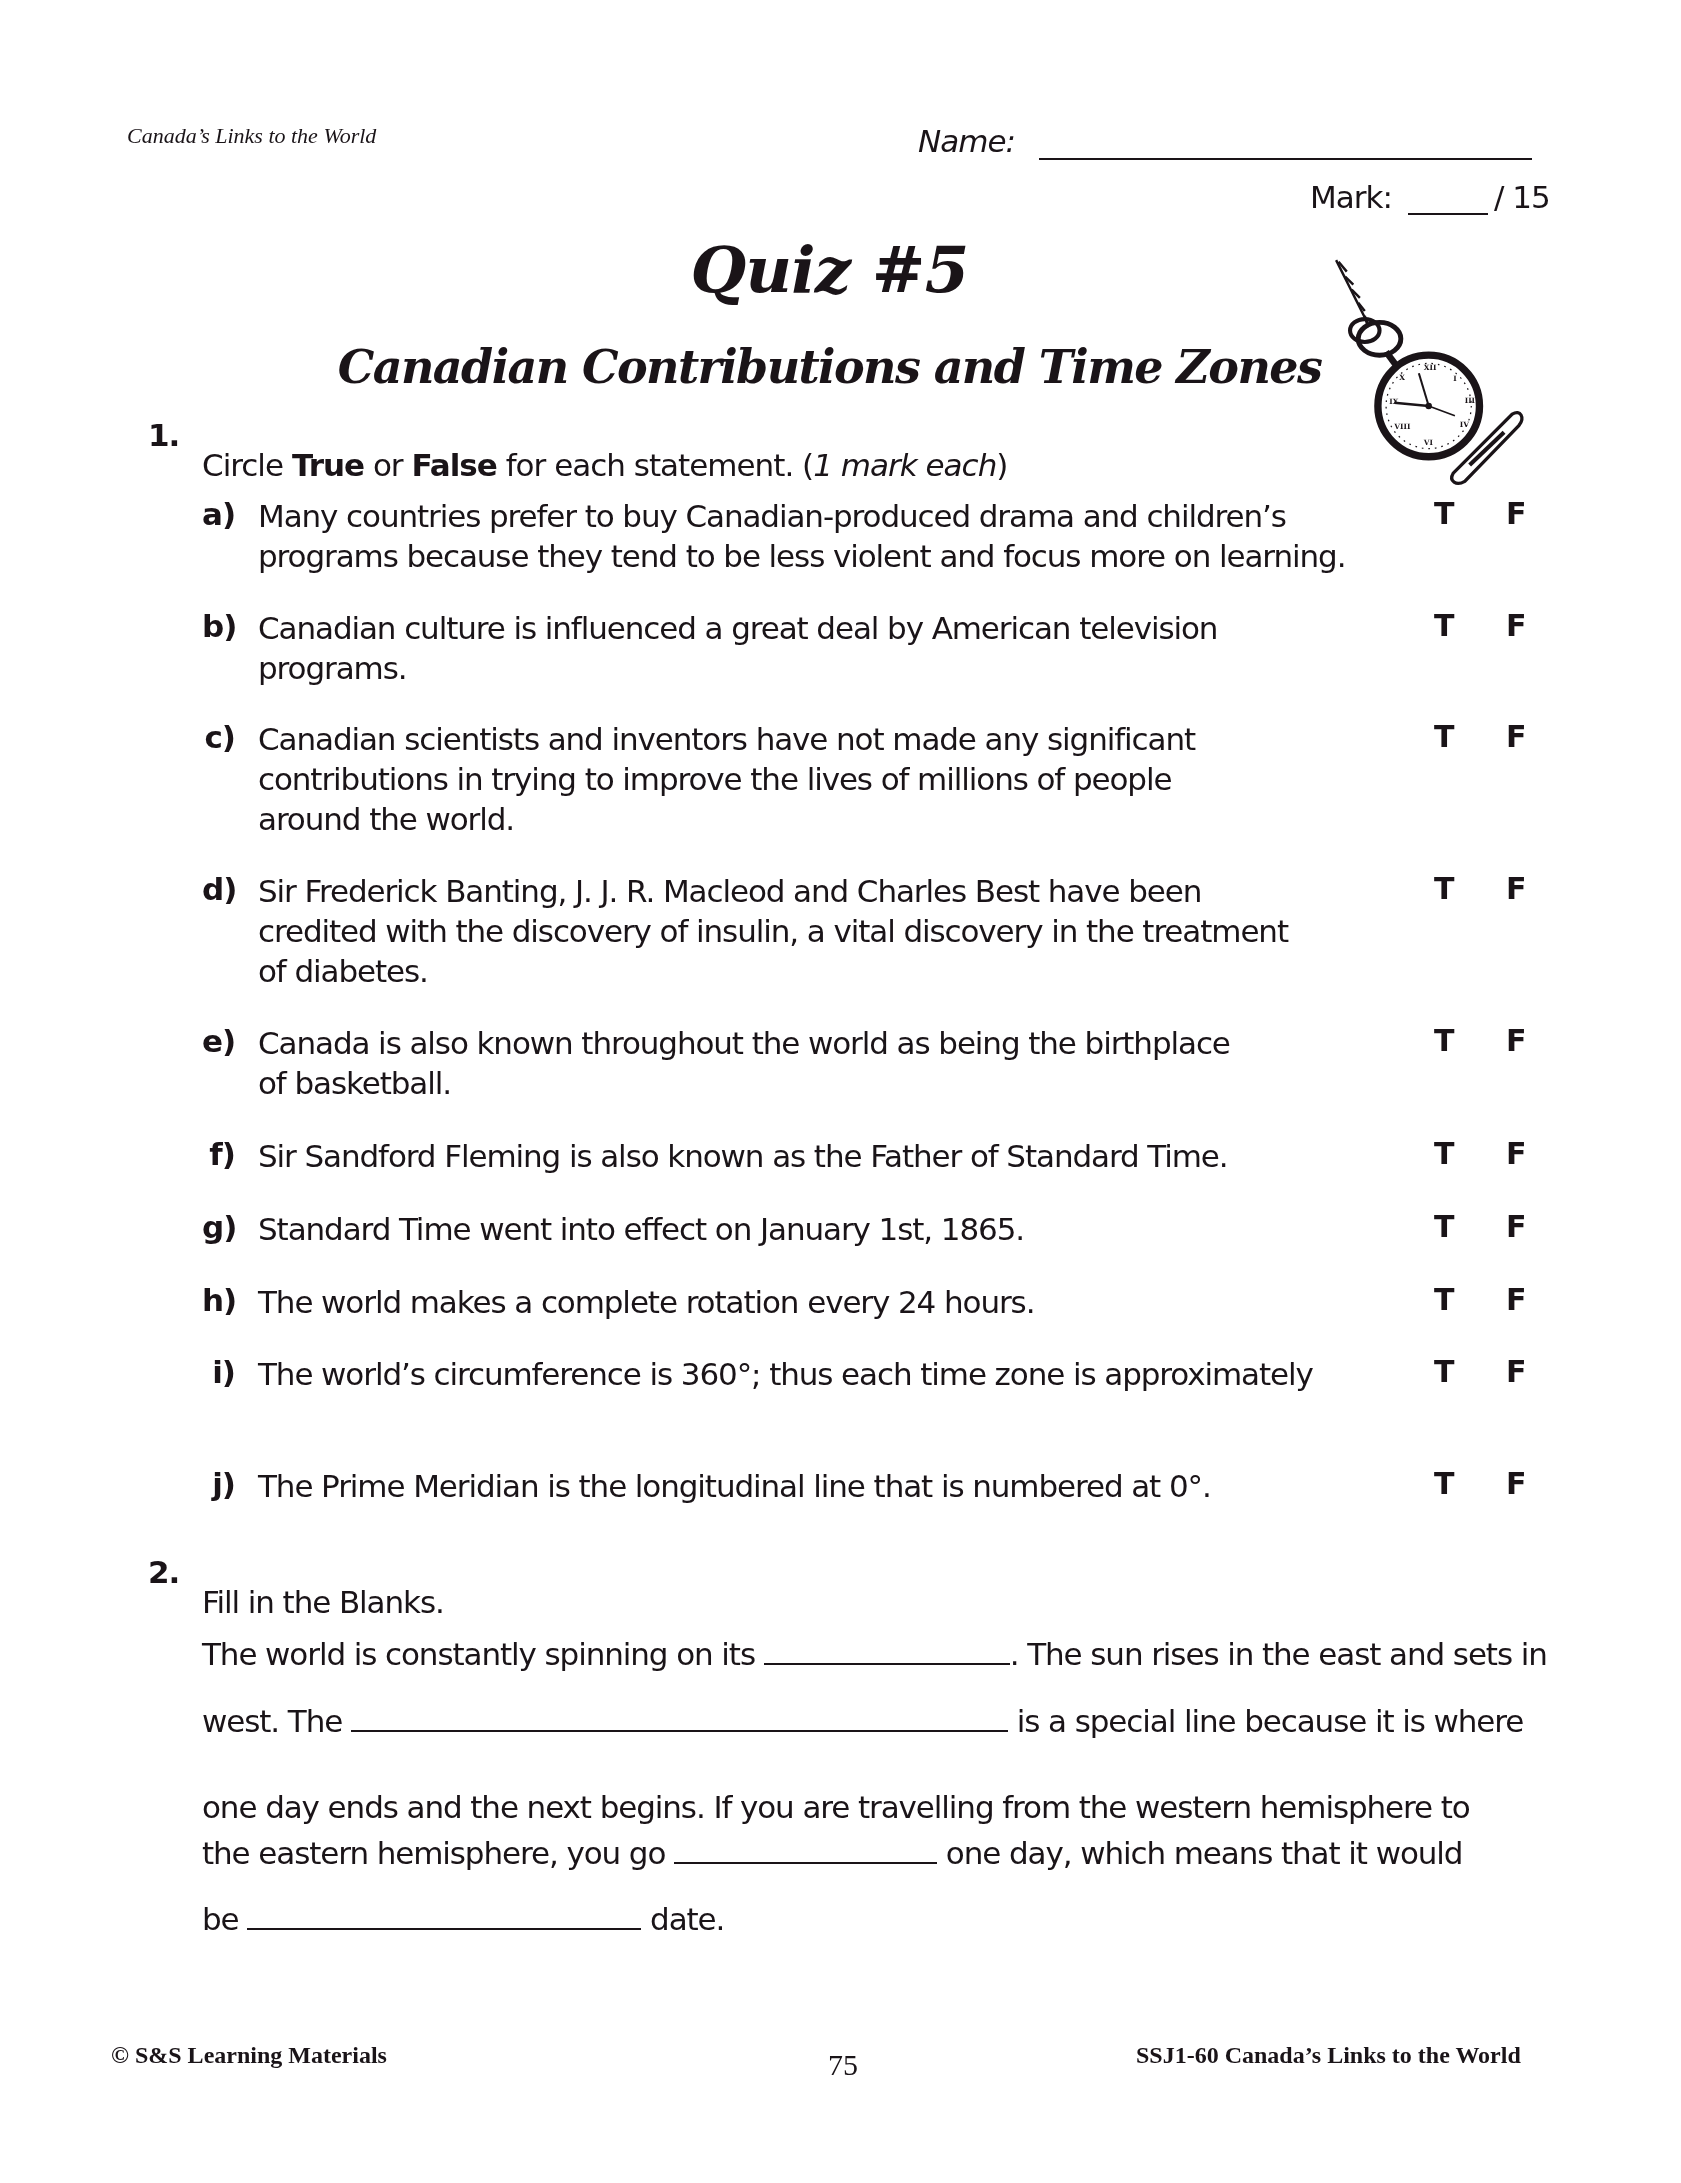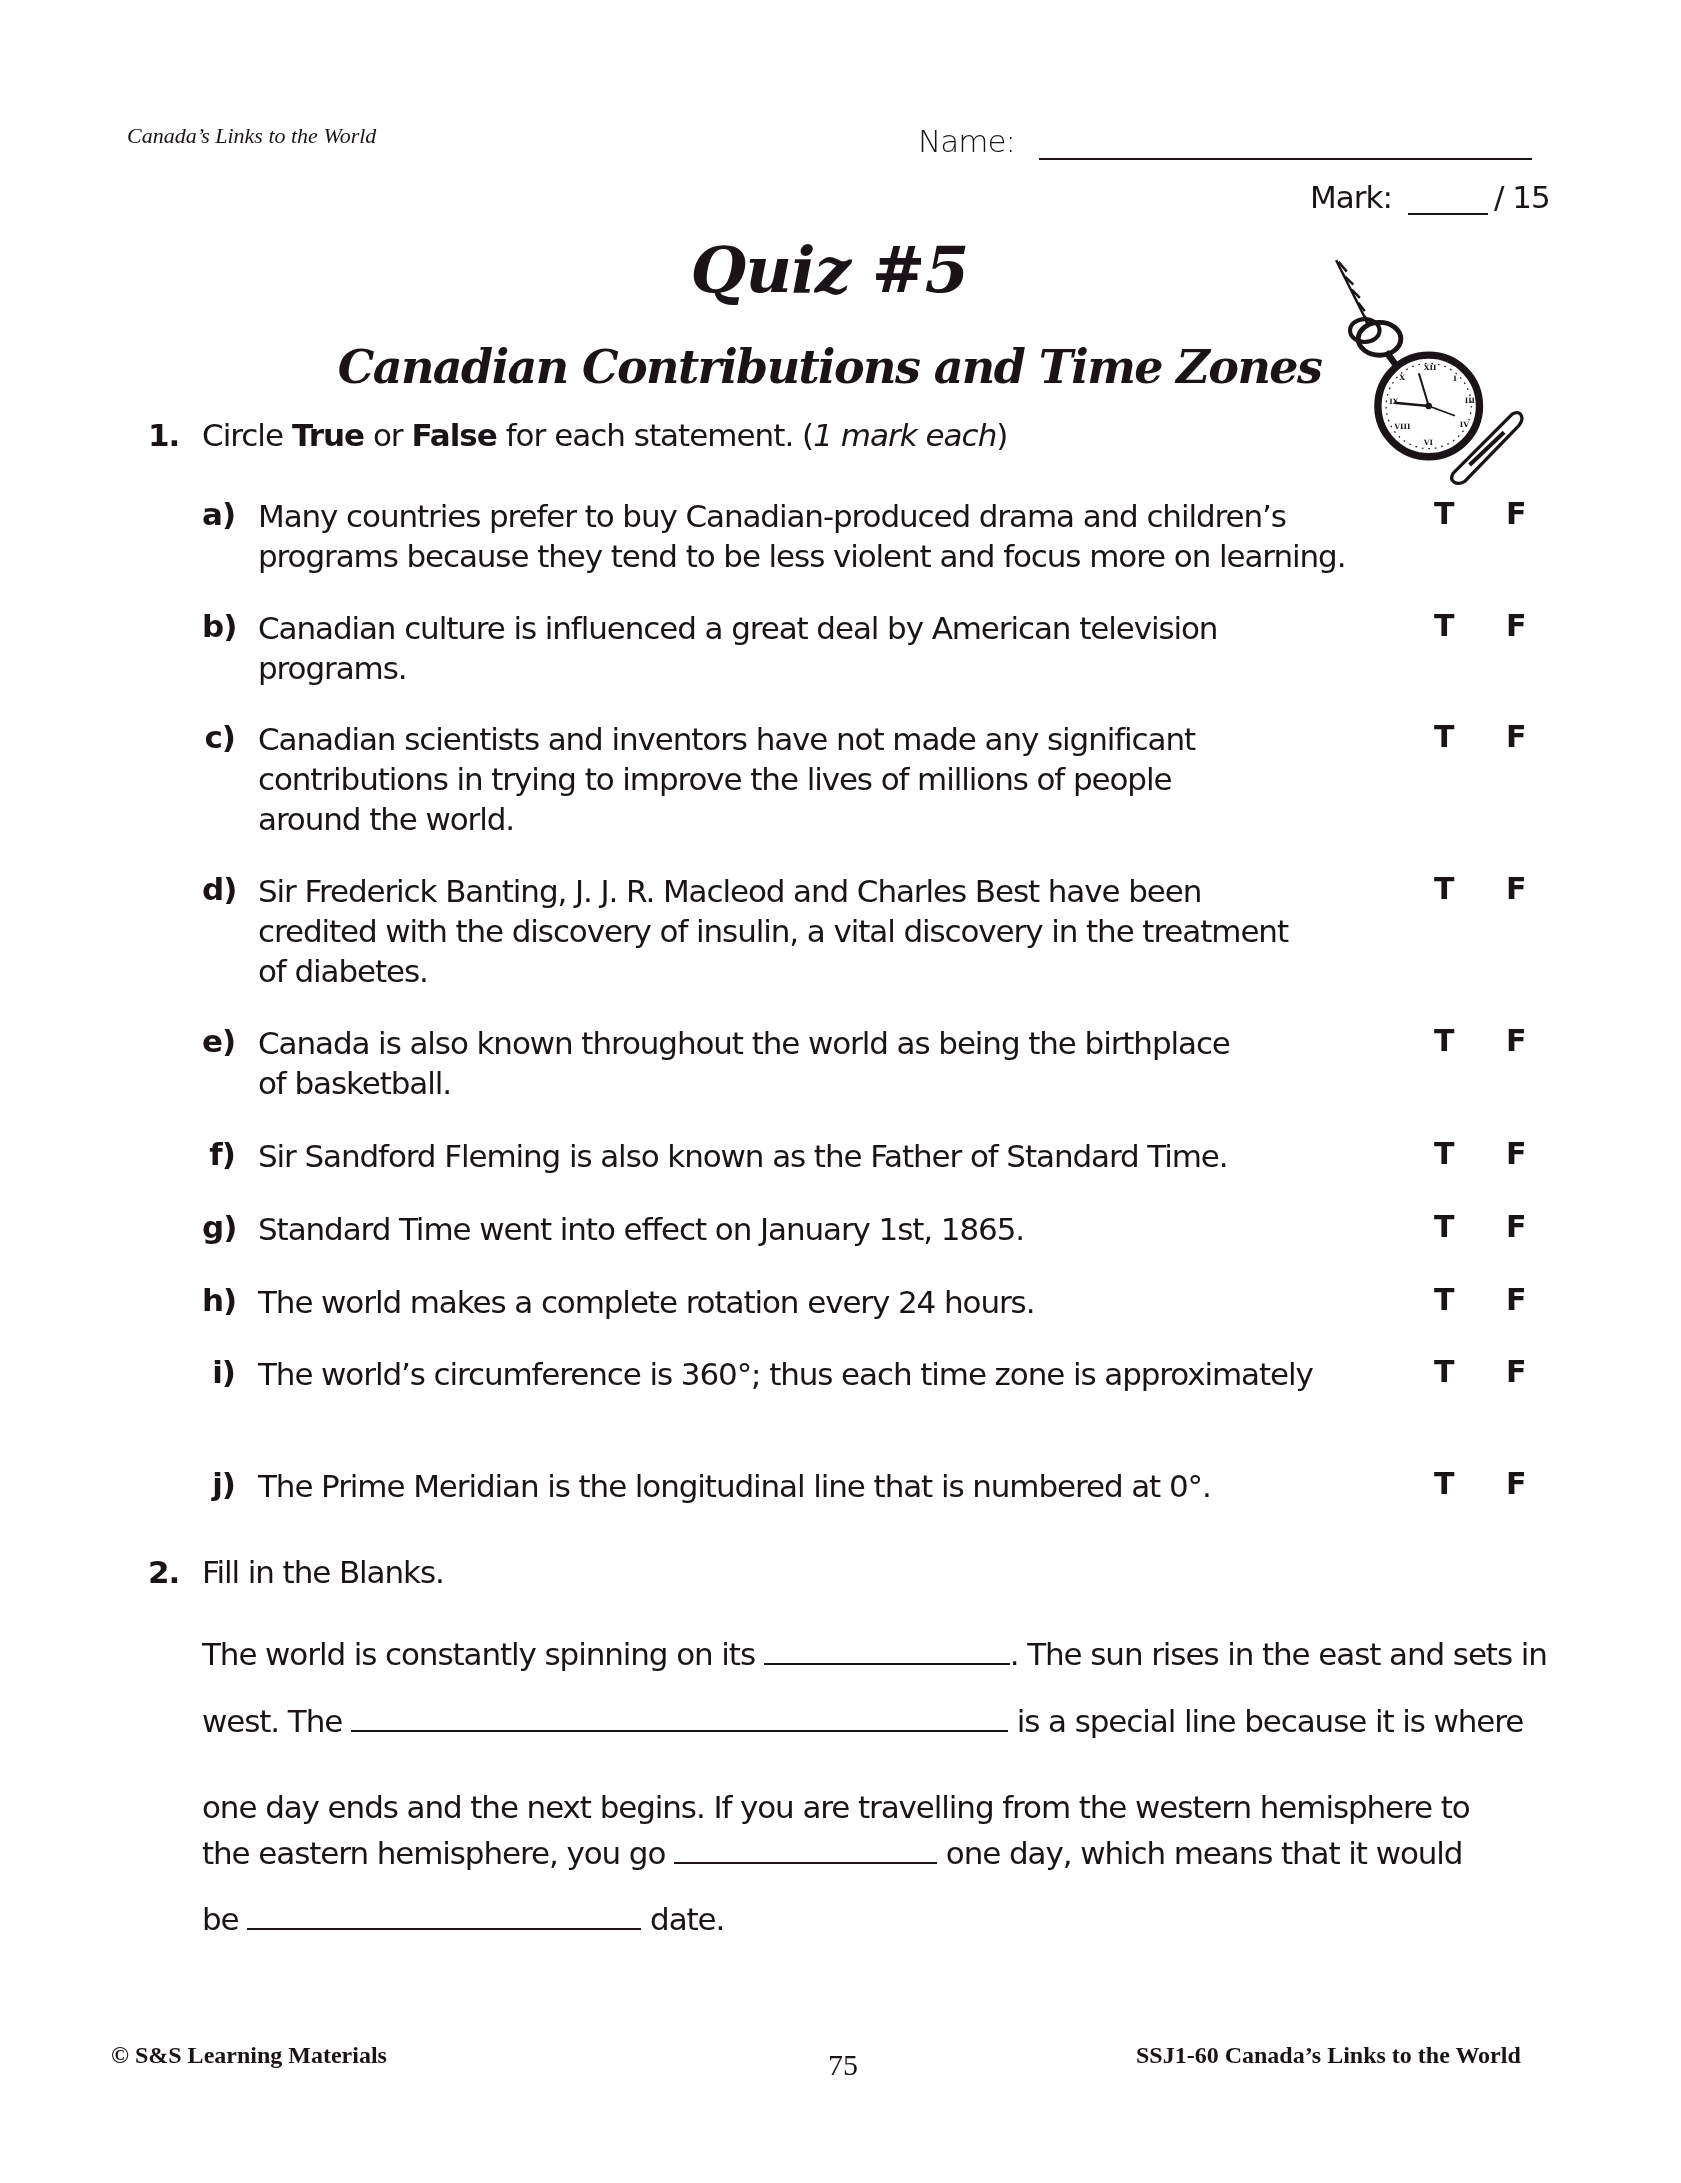--- a/index.html
+++ b/index.html
@@ -1,30 +1,30 @@
 <!DOCTYPE html>
 <html style="font-size:13px"><head>
 <meta charset="utf-8">
 <style>
   html, body { margin: 0; padding: 0; background: #ffffff; }
   body { width: 1682px; height: 2183px; position: relative; overflow: hidden; color: #1a1418; font-family: "DejaVu Sans", sans-serif; }
   .abs { position: absolute; white-space: nowrap; }
   .serif { font-family: "Liberation Serif", "DejaVu Serif", serif; }
   .sans { font-family: "DejaVu Sans", sans-serif; letter-spacing: -1px; }
   .header-book { left: 127px; top: 123px; font-size: 22px; font-style: italic; }
-  .name-label { left: 918px; top: 123px; font-size: 31px; font-weight: 300; }
+  .name-label { left: 918px; top: 123px; font-size: 31px; font-weight: 300; font-style: italic; }
   .name-line { left: 1039px; top: 158px; width: 493px; height: 0; border-bottom: 2.5px solid #1a1418; }
   .mark-label { left: 1310px; top: 179px; font-size: 31px; }
   .mark-line { left: 1408px; top: 213px; width: 80px; border-bottom: 2.5px solid #1a1418; }
   .mark-total { left: 1494px; top: 179px; font-size: 31px; }
   .title { left: 0; width: 1659px; text-align: center; top: 232px; font-size: 64px; font-family: "DejaVu Serif", serif; font-style: italic; font-weight: bold; letter-spacing: -0.8px; }
   .subtitle { left: 0; width: 1659px; text-align: center; top: 327px; font-size: 46px; font-family: "DejaVu Serif", serif; font-style: italic; font-weight: bold; letter-spacing: -1.6px; margin-top: 13px; }
   .watch { left: 1314px; top: 242px; width: 213px; height: 246px; }
   .qnum { font-size: 31px; font-weight: bold; }
-  .qtext { font-size: 31px; }
+  .qtext { font-size: 31px; margin-top: 30px; }
   .item { position: absolute; left: 202px; width: 1355px; }
   .item-letter { position: absolute; left: 0; font-size: 31px; font-weight: bold; width: 33px; text-align: right; }
   .item-text { position: absolute; left: 56px; font-size: 31px; line-height: 40px; letter-spacing: -1.1px; }
   .item-text span { display: block; white-space: nowrap; }
   .tf { position: absolute; font-size: 30px; font-weight: bold; }
   .tf-t { left: 1232px; }
   .tf-f { left: 1304px; }
   .para-line { position: absolute; left: 202px; font-size: 31px; letter-spacing: -1.1px; white-space: nowrap; }
   .blank { display: inline-block; border-bottom: 2.5px solid #1a1418; height: 25px; vertical-align: baseline; }
   .footer { top: 2042px; font-size: 24px; font-weight: bold; font-family: "Liberation Serif", serif; }

